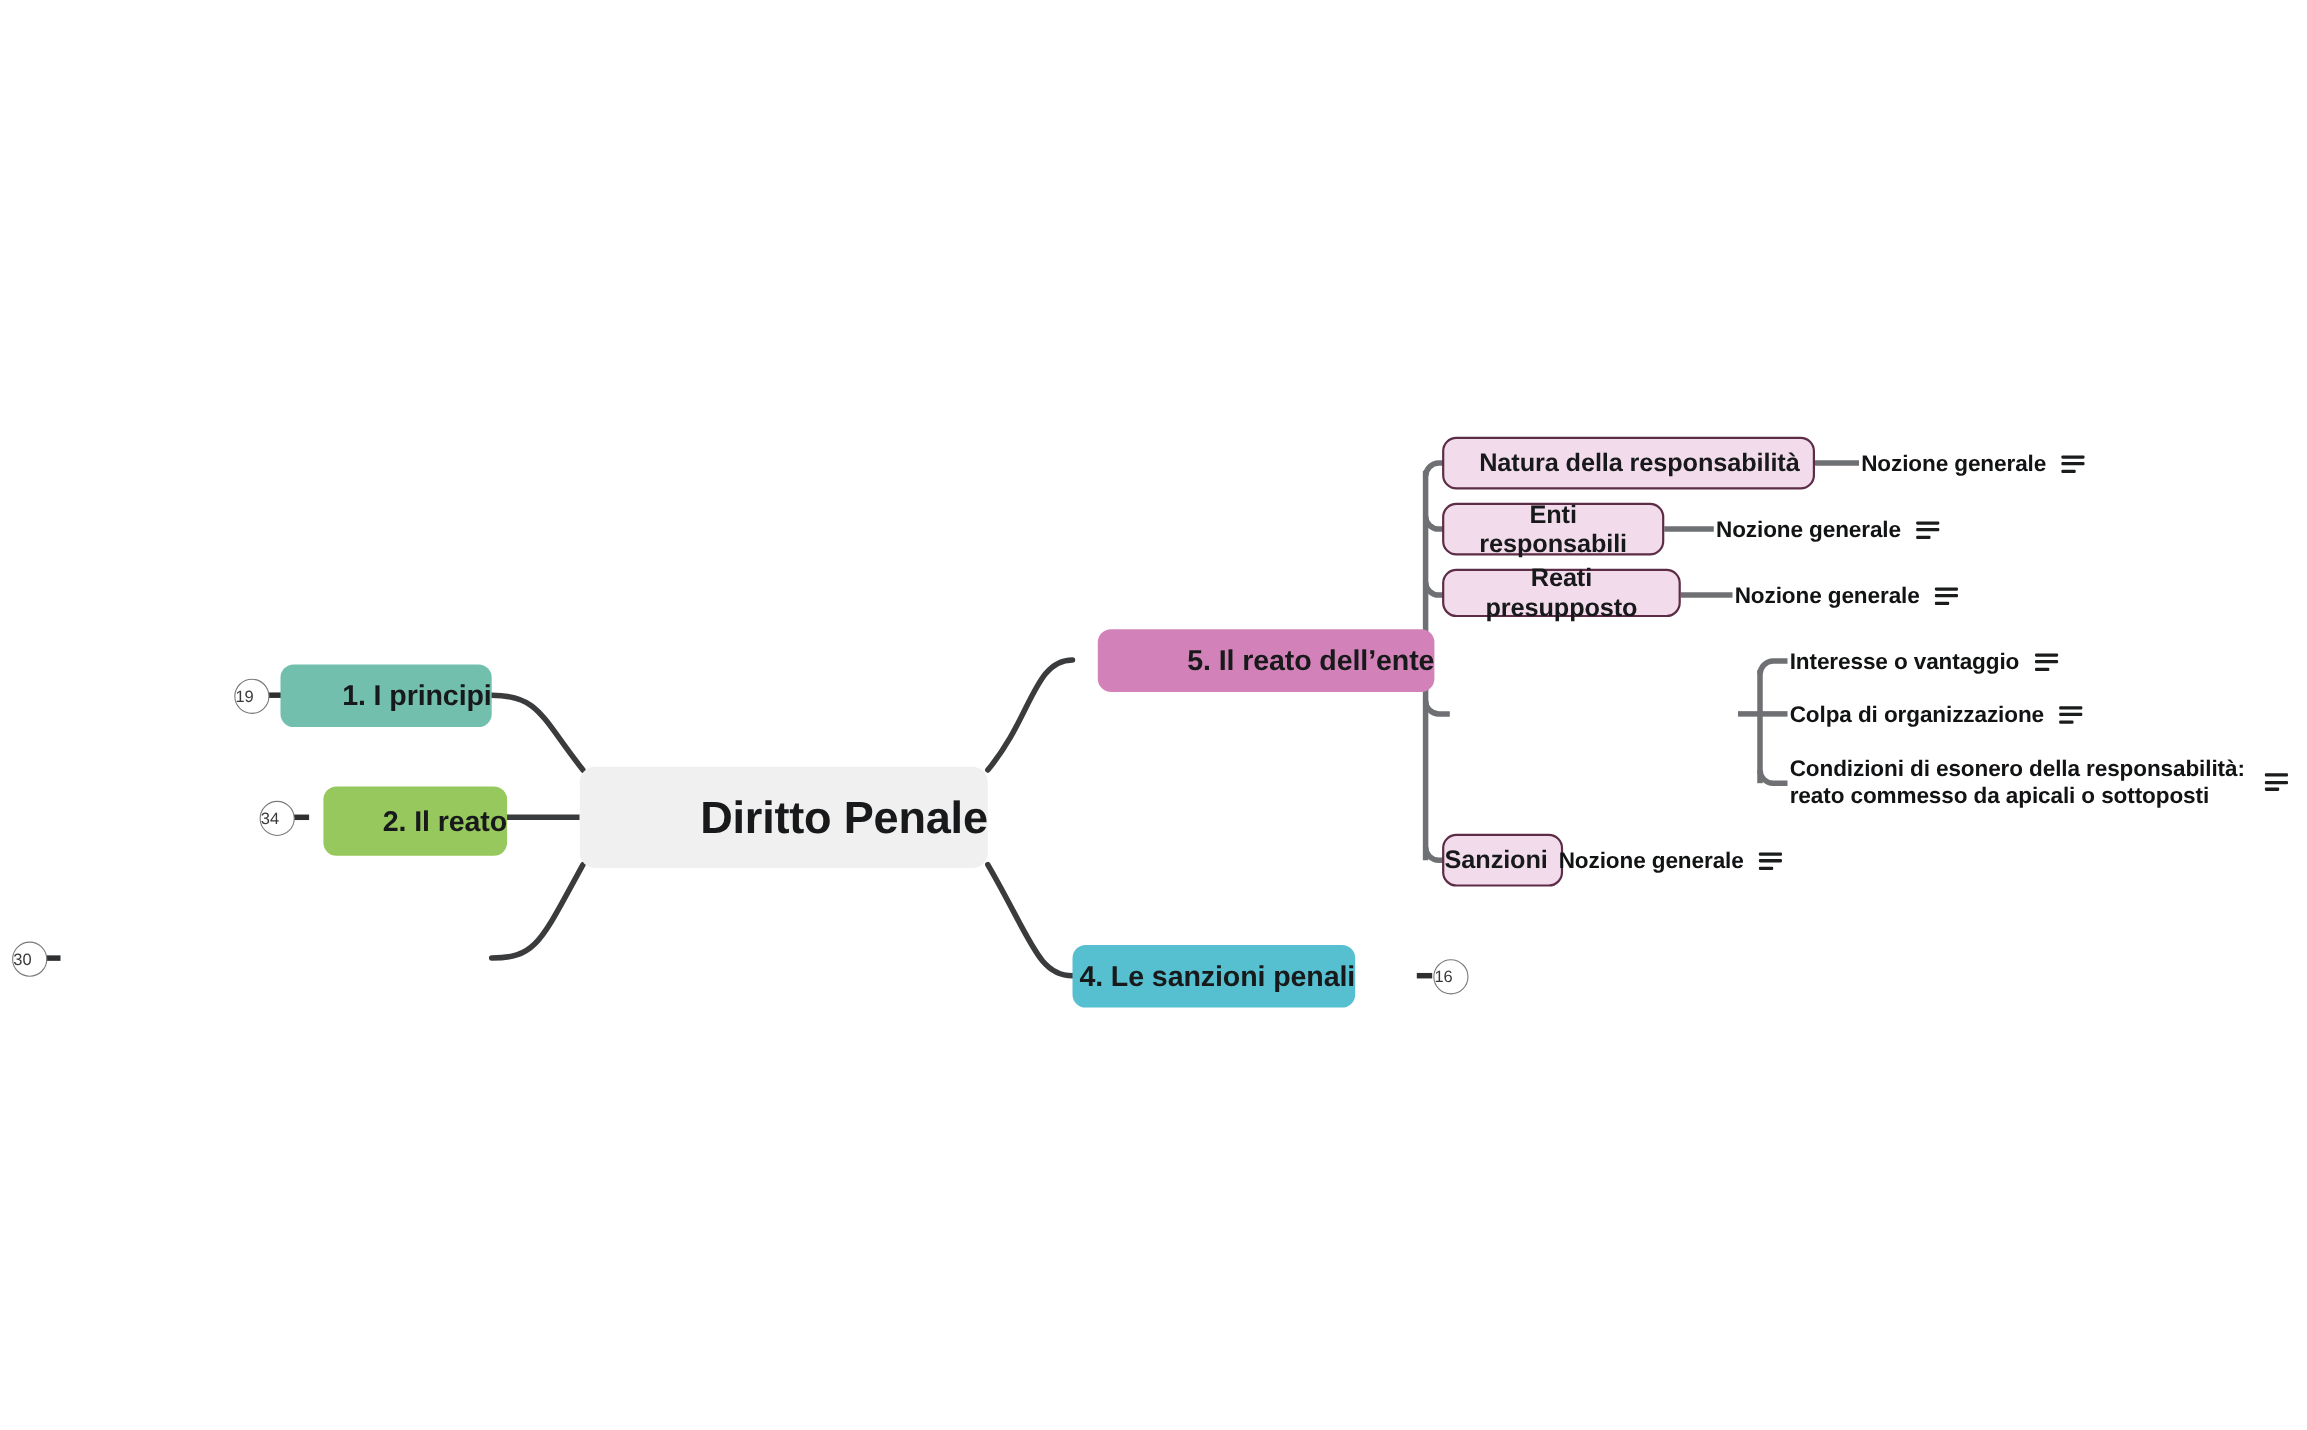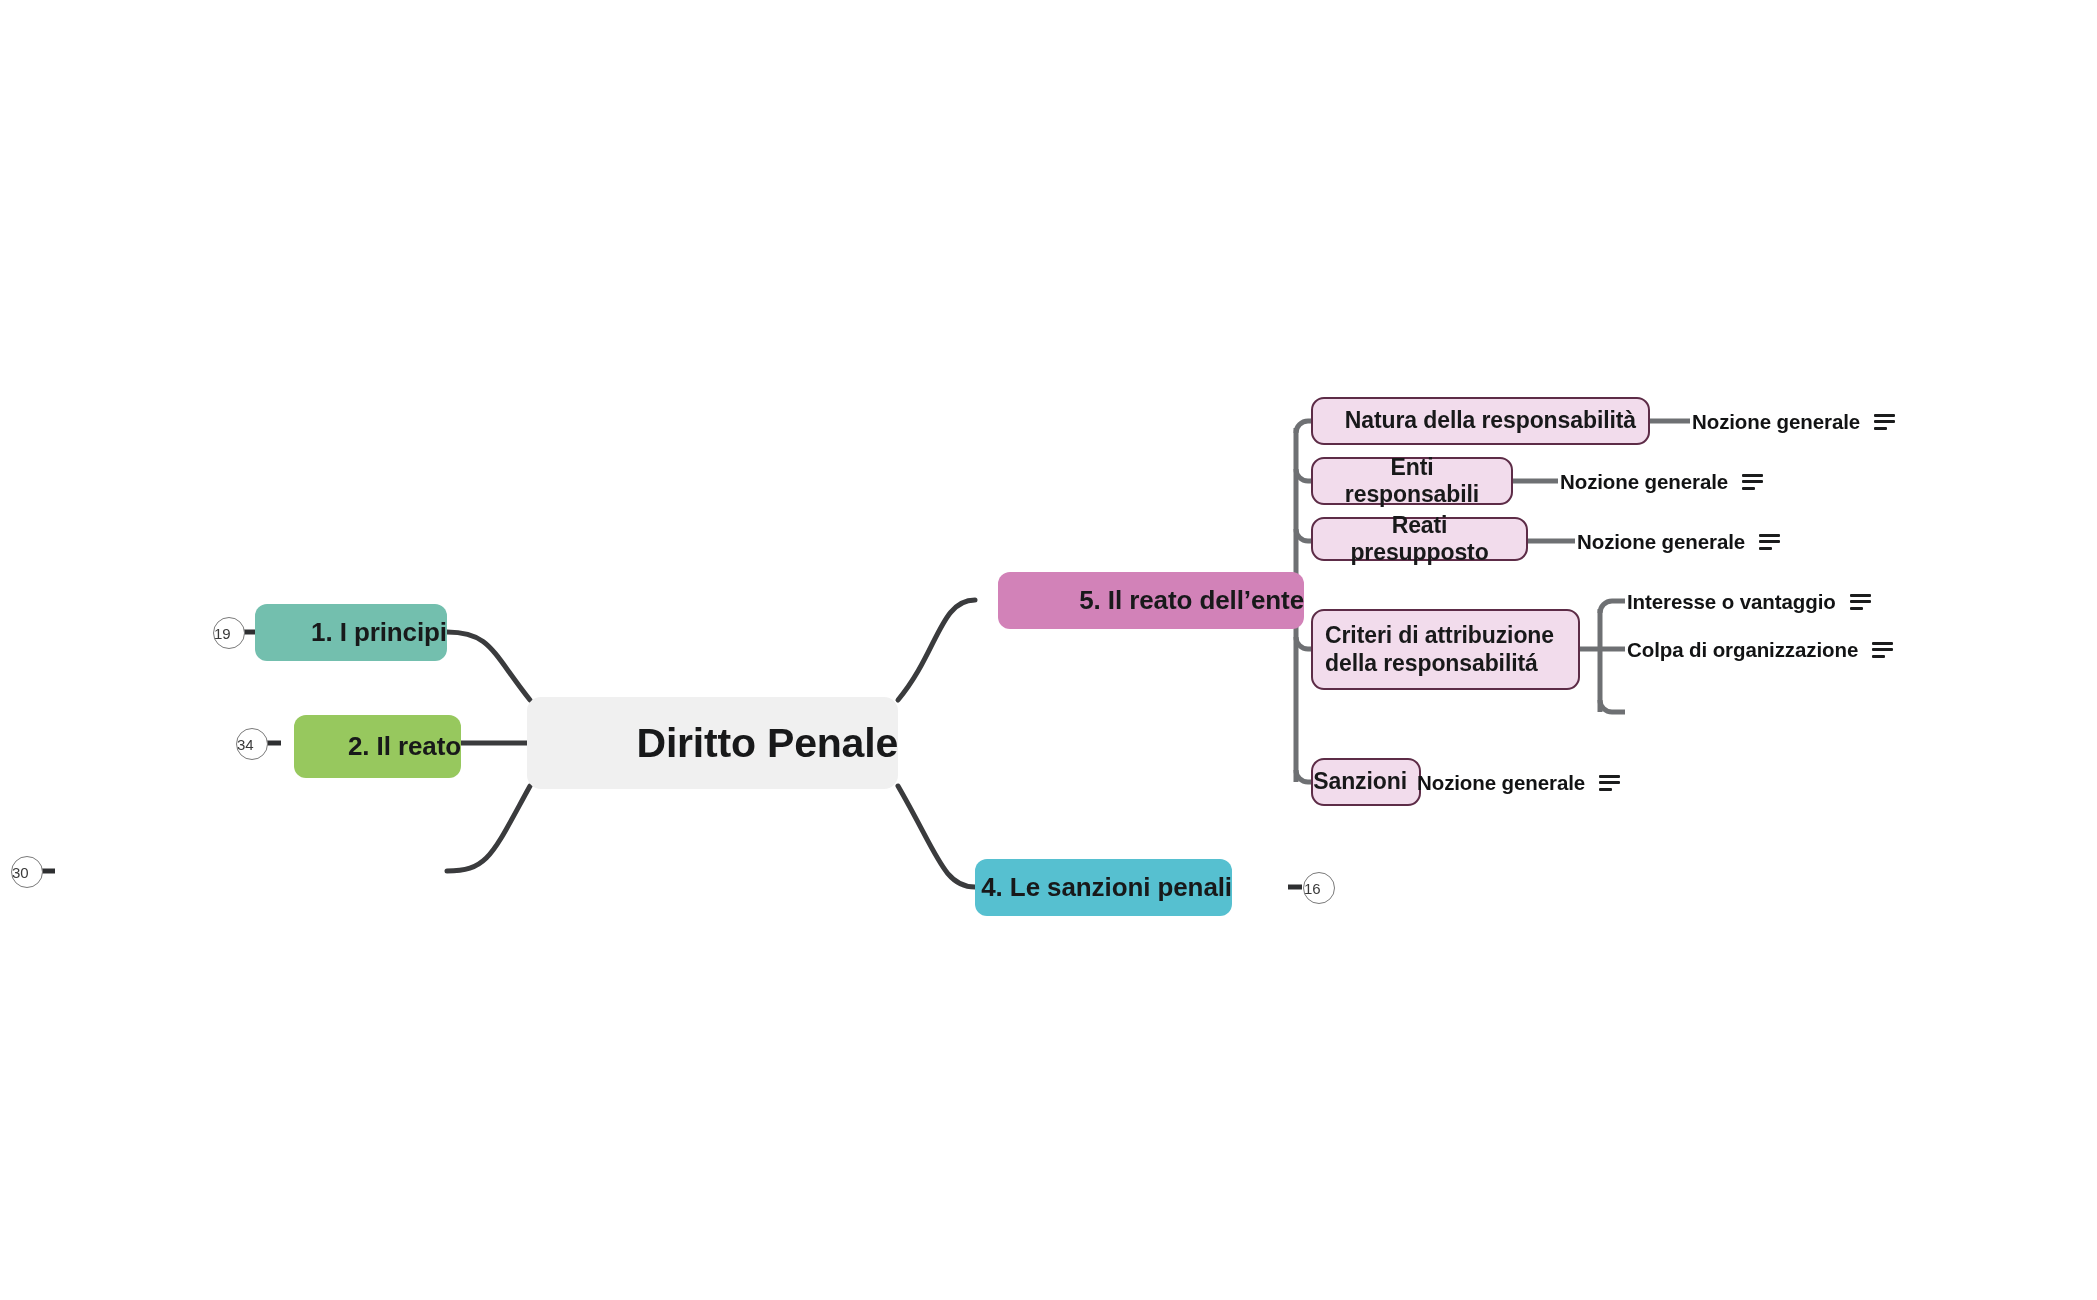--- a/index.html
+++ b/index.html
@@ -199,24 +199,20 @@
   </div>
 
   <div class="node sub-node" style="left:1311px; top:457px; width:202px; height:48px;">
     <span>Enti responsabili</span>
   </div>
 
   <div class="node sub-node" style="left:1311px; top:517px; width:217px; height:44px;">
     <span>Reati presupposto</span>
   </div>
 
-  <div class="node sub-node" style="left:1311px; top:609px; width:269px; height:81px; text-align:left; justify-content:flex-start;">
-    <span>Criteri di attribuzione
-della responsabilitá</span>
-  </div>
 
   <div class="node sub-node" style="left:1311px; top:758px; width:110px; height:48px;">
     <span>Sanzioni</span>
   </div>
 
   <div class="leaf-node" style="left:1692px; top:409px;">
     <span>Nozione generale</span>
     <span class="note-icon"><i></i><i></i><i></i></span>
   </div>
 
@@ -233,19 +229,24 @@
   <div class="leaf-node" style="left:1627px; top:589px;">
     <span>Interesse o vantaggio</span>
     <span class="note-icon"><i></i><i></i><i></i></span>
   </div>
 
   <div class="leaf-node" style="left:1627px; top:637px;">
     <span>Colpa di organizzazione</span>
     <span class="note-icon"><i></i><i></i><i></i></span>
   </div>
 
+  <div class="leaf-node" style="left:1627px; top:686px; align-items:center; gap:18px;">
+    <span>Condizioni di esonero della responsabilità:
+reato commesso da apicali o sottoposti</span>
+    <span class="note-icon"><i></i><i></i><i></i></span>
+  </div>
 
   <div class="leaf-node" style="left:1417px; top:770px;">
     <span>Nozione generale</span>
     <span class="note-icon"><i></i><i></i><i></i></span>
   </div>
 
 </div>
 
 </body></html>

